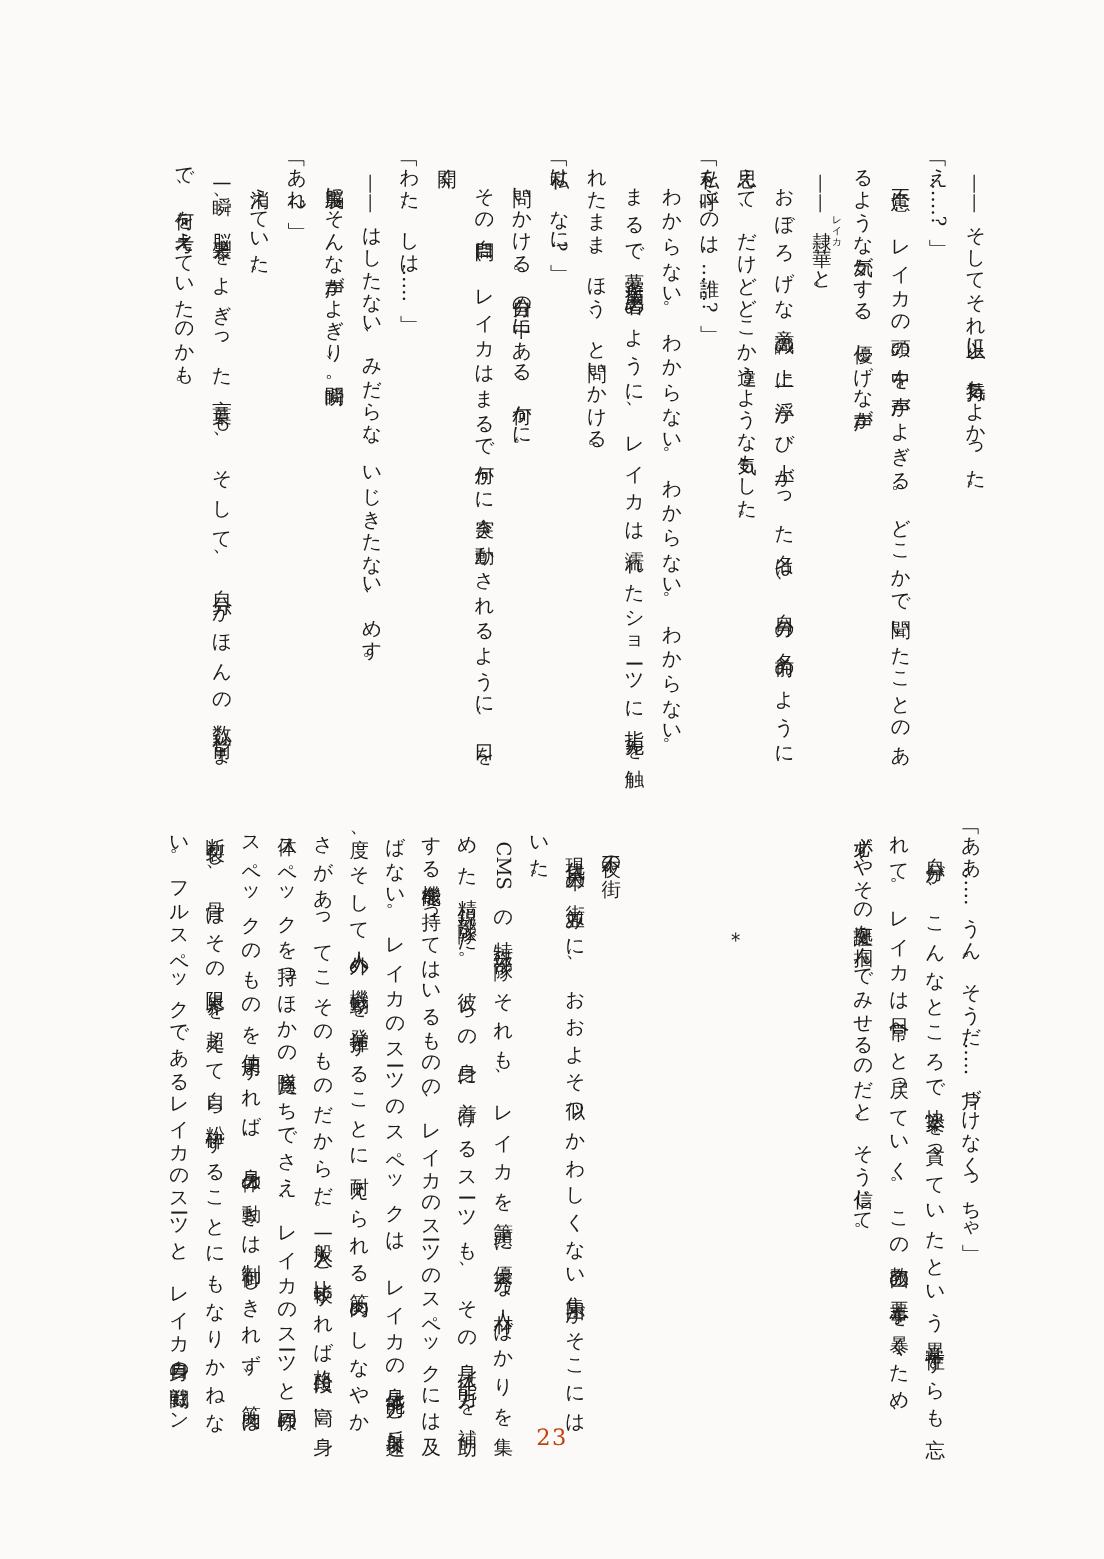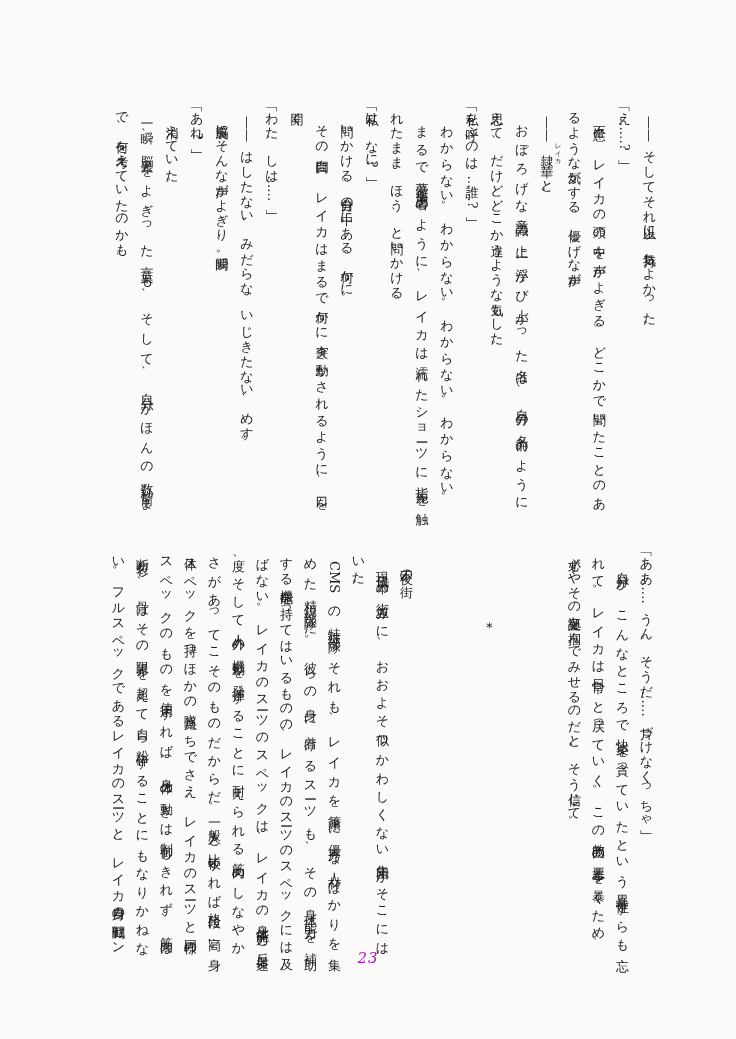--- a/index.html
+++ b/index.html
@@ -58,22 +58,21 @@
     font-family: "DejaVu Serif", "Liberation Serif", serif;
   }
   .page-number {
     position: absolute;
     top: 949px;
     left: 0;
     width: 100%;
     text-align: center;
     font-size: 15px;
     letter-spacing: 1px;
-    color: #a21caf;
-    font-style: italic;
+    color: #c2410c;
   }
 </style>
 </head>
 <body>
 
 <div class="page">
   <div class="vblock" id="top-block">
       <p class="indent">——そしてそれ以上に、気持ちよかった。</p>
       <p>「え……?」</p>
       <p class="indent fill">不意に、レイカの頭の中を声がよぎる。どこかで聞いたことのあ</p>

